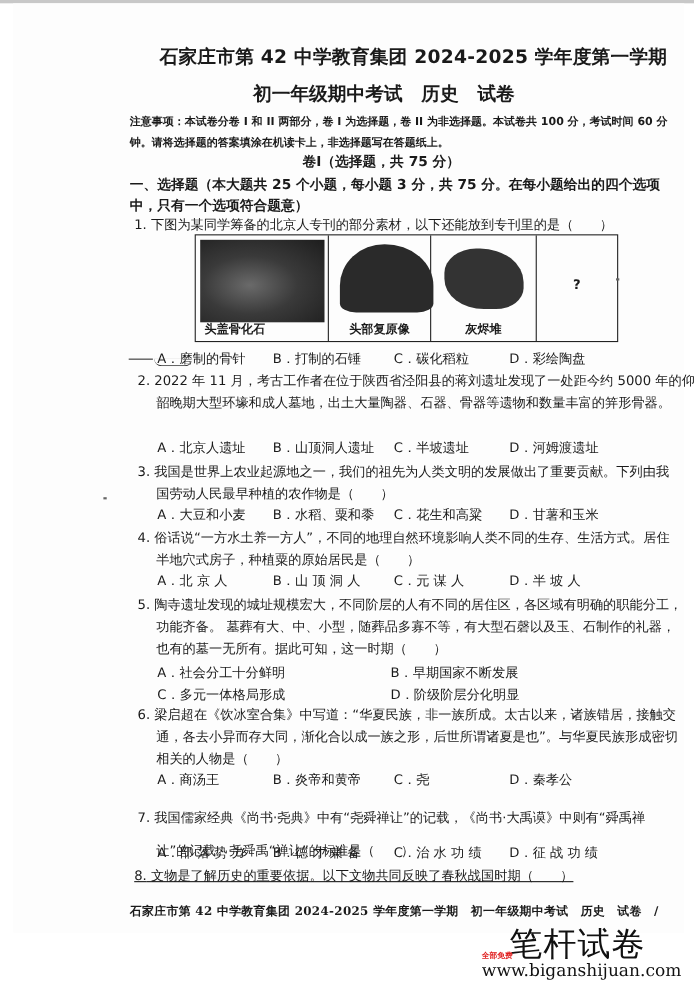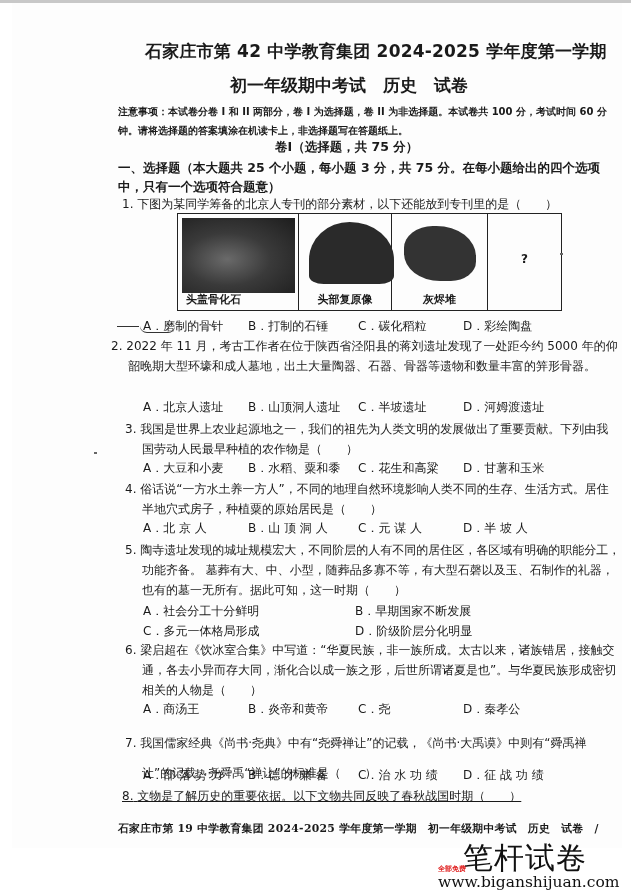--- a/index.html
+++ b/index.html
@@ -83,21 +83,21 @@
 
 <div class="abs opts" style="left:143px; top:318px;">
   <span style="width:105px">A．磨制的骨针</span>
   <span style="width:110px">B．打制的石锤</span>
   <span style="width:105px">C．碳化稻粒</span>
   <span>D．彩绘陶盘</span>
 </div>
 <div class="scribble" style="left:117px; top:326px; width:22px; border-top:1px solid #333;"></div>
 <div class="scribble" style="left:140px; top:326px; width:35px; height:6px; border-bottom:1px solid #333; border-radius:0 0 20px 20px;"></div>
 
-<div class="abs q" style="left:111px; top:336px;">
+<div class="abs q" style="left:125px; top:336px;">
   <div><span>2.</span> <span>2022 年 11 月，考古工作者在位于陕西省泾阳县的蒋刘遗址发现了一处距今约 5000 年的仰</span></div>
   <div style="padding-left:17px">韶晚期大型环壕和成人墓地，出土大量陶器、石器、骨器等遗物和数量丰富的笄形骨器。</div>
 </div>
 <div class="abs opts" style="left:143px; top:399px;">
   <span style="width:105px">A．北京人遗址</span>
   <span style="width:110px">B．山顶洞人遗址</span>
   <span style="width:105px">C．半坡遗址</span>
   <span>D．河姆渡遗址</span>
 </div>
 
@@ -165,20 +165,20 @@
 
 <div class="abs q" style="left:122px; top:742px;"></div>
 
 <div class="abs q" style="left:122px; top:786px;"></div>
 
 <div class="abs q" style="left:122px; top:786px;text-decoration:underline;">
   <span>8.</span>
   <span>文物是了解历史的重要依据。以下文物共同反映了春秋战国时期（　　）</span>
 </div>
 
-<div class="abs footer" style="top:822px;">石家庄市第 19 中学教育集团 2024-2025 学年度第一学期　初一年级期中考试　历史　试卷　/</div>
+<div class="abs footer" style="top:822px;">石家庄市第 42 中学教育集团 2024-2025 学年度第一学期　初一年级期中考试　历史　试卷　/</div>
 
 <div class="wm-main">笔杆试卷</div>
 <div class="wm-tag">全部免费</div>
 <div class="wm-url">www.biganshijuan.com</div>
 
 <div class="dot" style="left:94px; top:452px;"></div>
 <div class="dot" style="left:560px; top:253px;"></div>
 
 </body></html>

